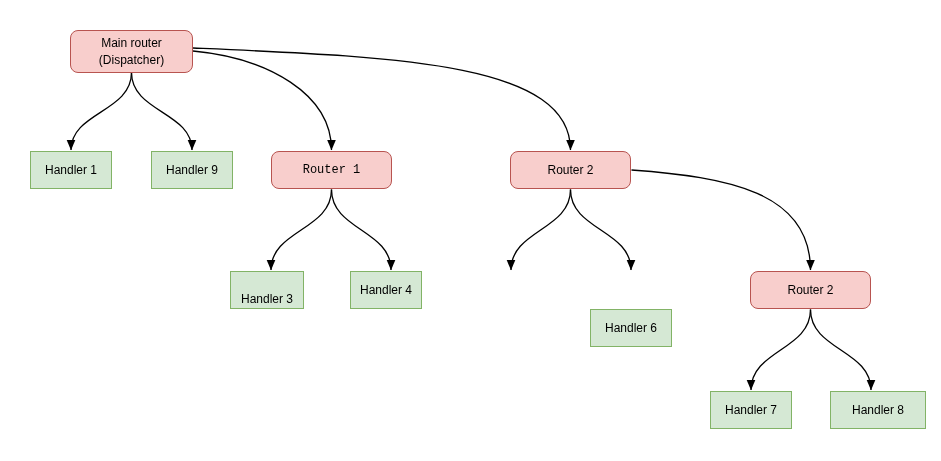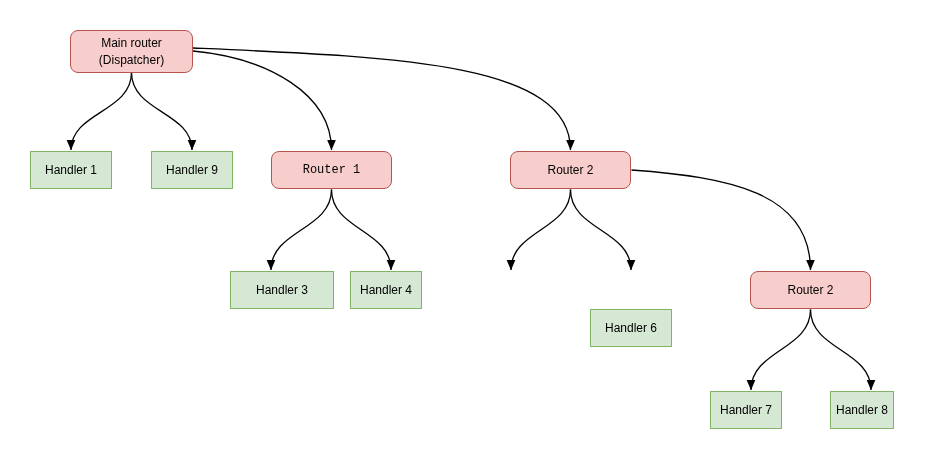--- a/index.html
+++ b/index.html
@@ -86,38 +86,38 @@
   </div>
 
   <div class="node router" style="left:271px; top:151px; width:121px; height:38px;font-family:Liberation Mono, monospace;">
     <span>Router 1</span>
   </div>
 
   <div class="node router" style="left:510px; top:151px; width:121px; height:38px;">
     <span>Router 2</span>
   </div>
 
-  <div class="node handler" style="left:230px; top:271px; width:104px; height:38px;">
+  <div class="node handler" style="left:230px; top:271px; width:74px; height:38px;align-items:flex-end;">
     <span>Handler 3</span>
   </div>
 
   <div class="node handler" style="left:350px; top:271px; width:72px; height:38px;">
     <span>Handler 4</span>
   </div>
 
 
   <div class="node handler" style="left:590px; top:271px; width:82px; height:38px;margin-top:38px;">
     <span>Handler 6</span>
   </div>
 
   <div class="node router" style="left:750px; top:271px; width:121px; height:38px;">
     <span>Router 2</span>
   </div>
 
-  <div class="node handler" style="left:710px; top:391px; width:72px; height:38px;">
+  <div class="node handler" style="left:710px; top:391px; width:82px; height:38px;">
     <span>Handler 7</span>
   </div>
 
-  <div class="node handler" style="left:830px; top:391px; width:64px; height:38px;justify-content:center;">
+  <div class="node handler" style="left:830px; top:391px; width:96px; height:38px;justify-content:center;">
     <span>Handler 8</span>
   </div>
 
 </div>
 
 </body></html>

